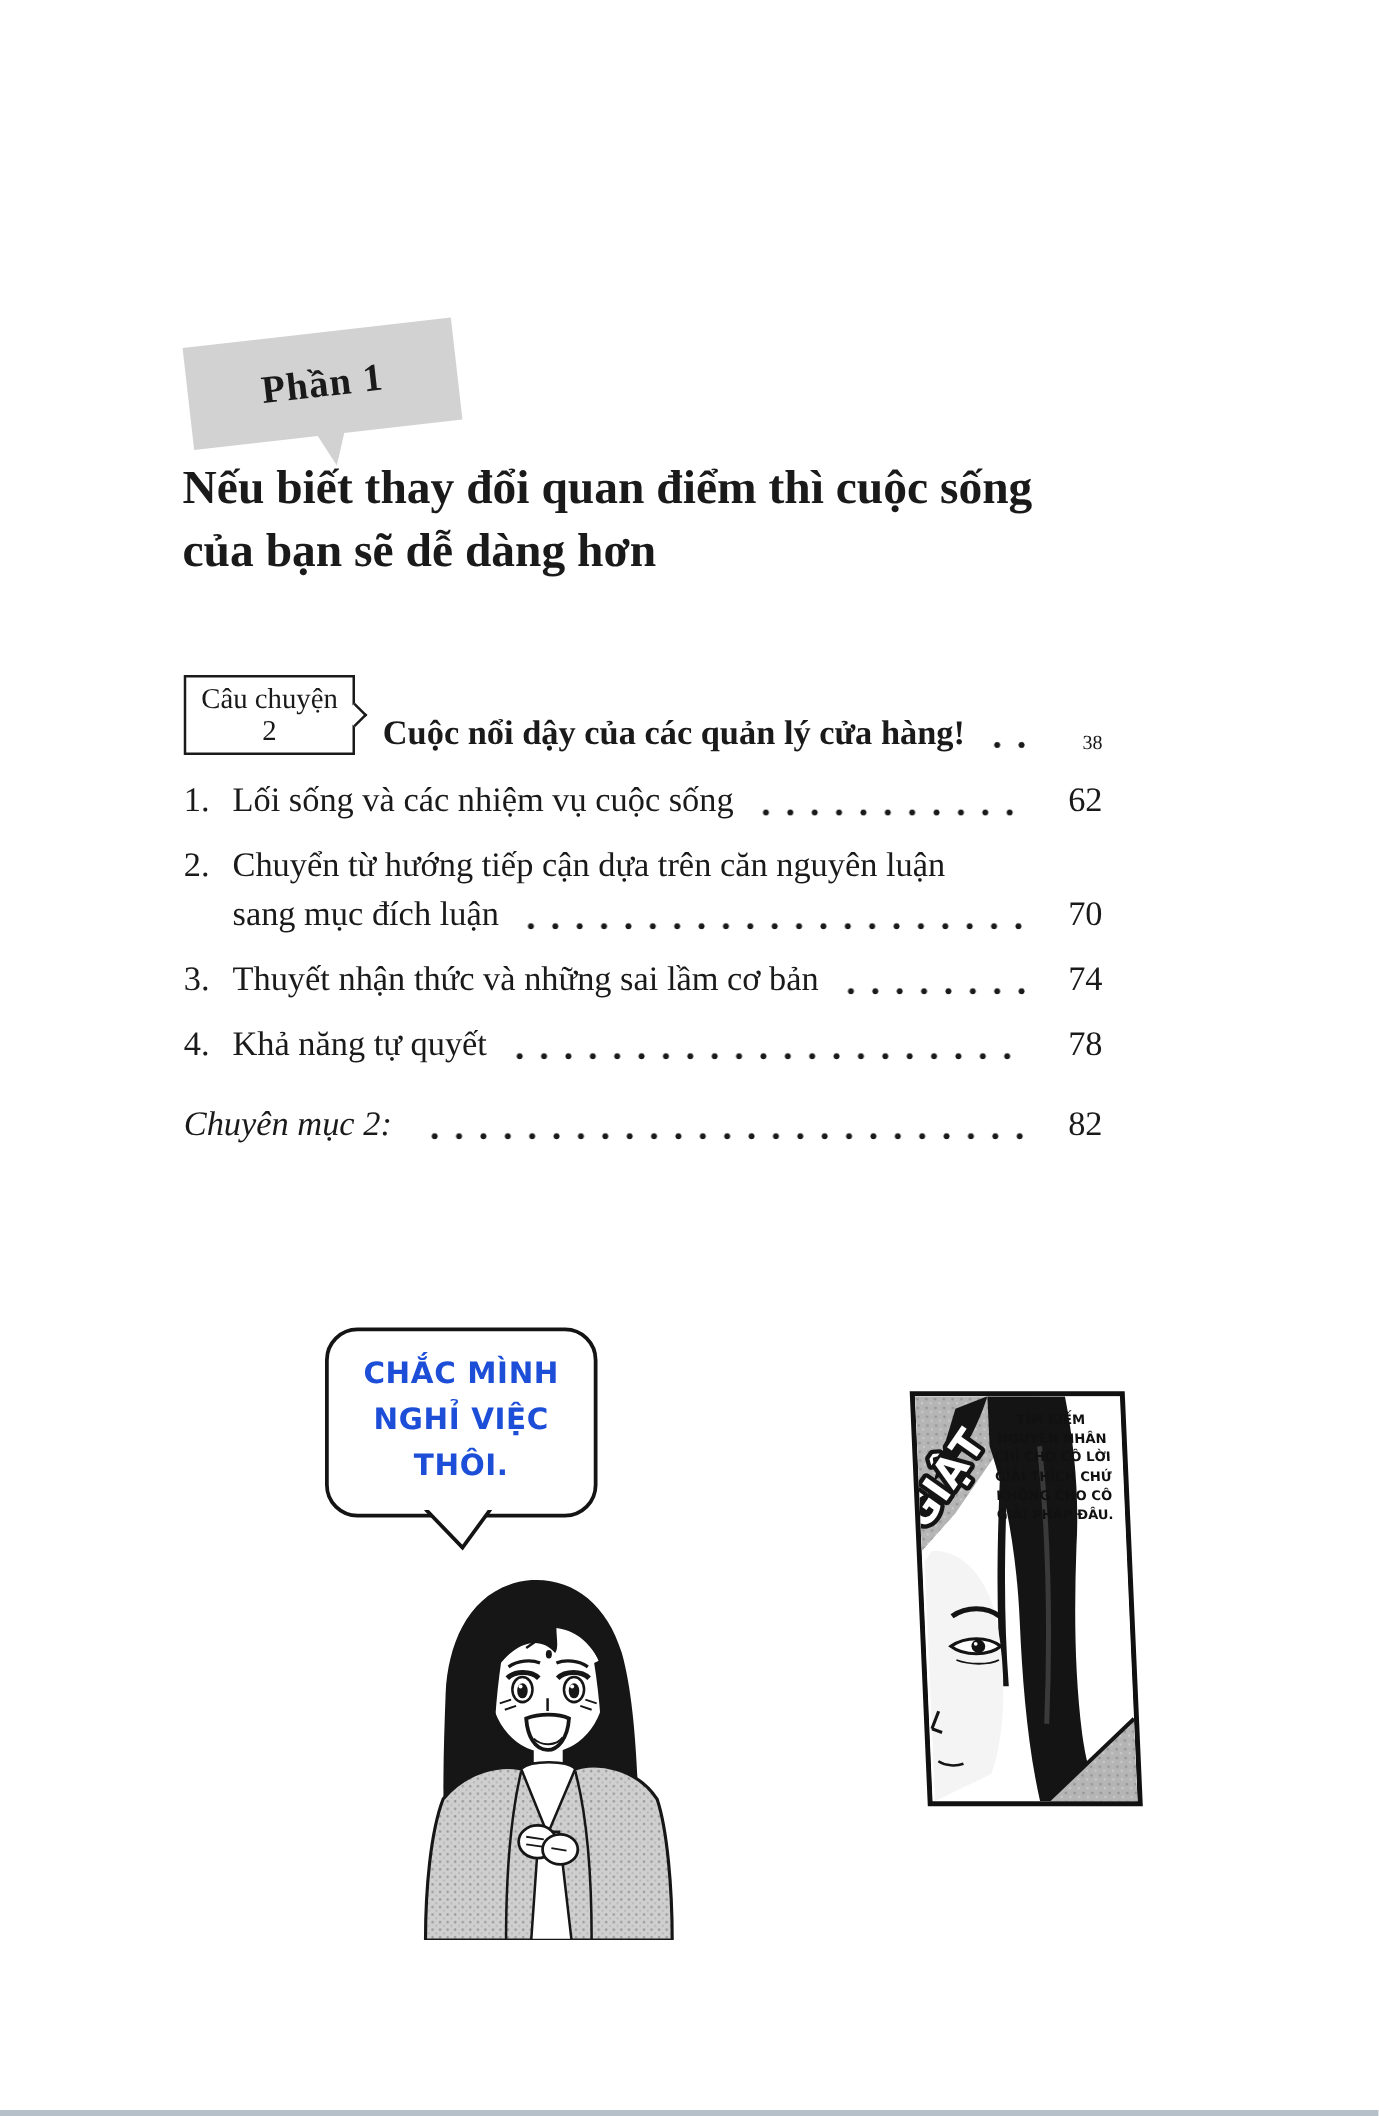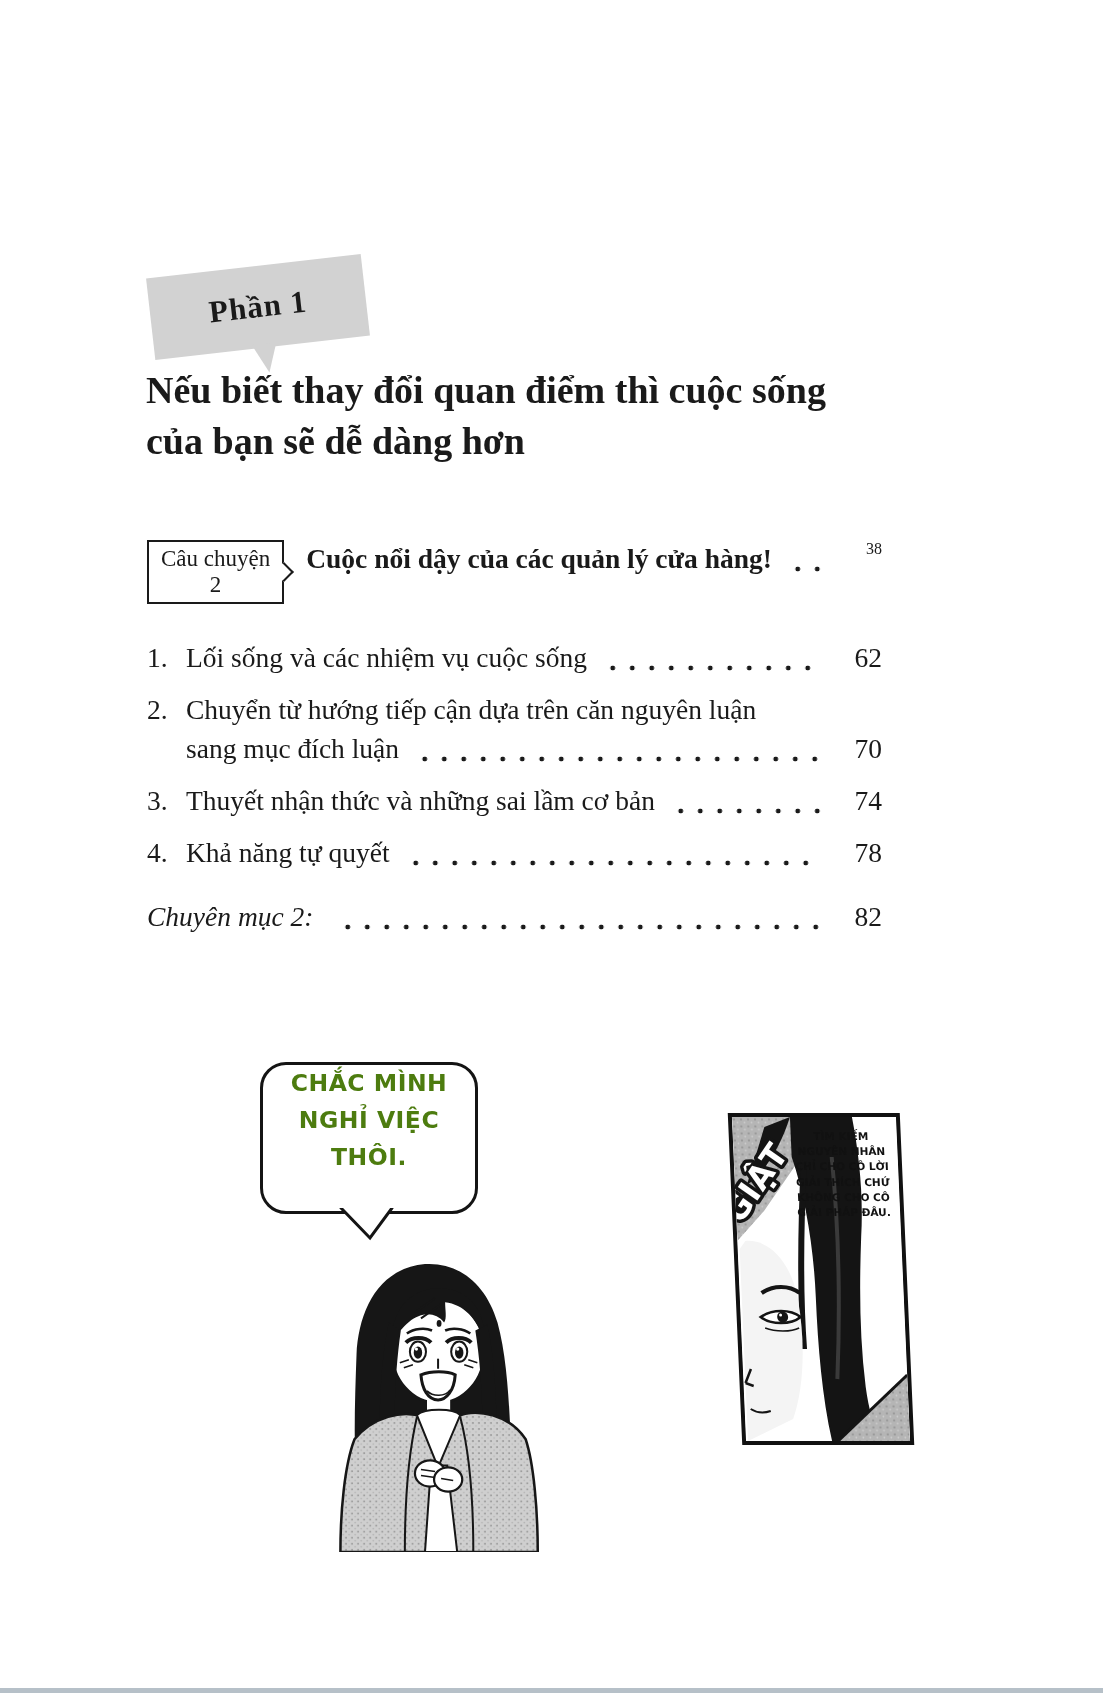--- a/index.html
+++ b/index.html
@@ -25,21 +25,21 @@
 
   
   .heading {
     position: absolute; left: 146px; top: 365px; width: 800px;
     font-size: 38px; font-weight: bold; line-height: 51px;
   }
 
   
   .toc { position: absolute; left: 147px; top: 540px; width: 735px; }
 
-  .story-row { display: flex; align-items: flex-start; margin-bottom: 35px; }
+  .story-row { display: flex; align-items: flex-end; margin-bottom: 17px; }
   .story-box {
     position: relative; flex: none; border: 2.5px solid #1a1a1a;
     padding: 3px 12px 5px; text-align: center; background: #fff;
   }
   .story-box-line1 { font-size: 23px; line-height: 27px; }
   .story-box-line2 { font-size: 23px; line-height: 25px; }
   .story-chevron {
     position: absolute; right: -8.5px; top: 50%; width: 14px; height: 14px;
     margin-top: -7px; background: #fff;
     border-top: 2.5px solid #1a1a1a; border-right: 2.5px solid #1a1a1a;
@@ -58,23 +58,23 @@
   }
   .row-page { flex: none; width: 52px; text-align: right; }
   .row.tight { margin-bottom: 2px; }
   .column-row { margin-top: 27px; align-items: center; }
   .col-label { font-style: italic; margin-right: 9px; }
 
   
   .bubble {
     position: absolute; left: 260px; top: 1062px; width: 218px; height: 152px;
     background: #fff; border: 3px solid #141414; border-radius: 26px;
-    text-align: center; 
+    text-align: center; padding-top: 15px;
     font-family: "DejaVu Sans", sans-serif; font-weight: bold;
-    font-size: 23.5px; line-height: 37px; letter-spacing: 0.5px; color: #4d7c0f;
+    font-size: 23.5px; line-height: 37px; letter-spacing: 0.5px; color: #1d4ed8;
   }
   .bubble-tail { position: absolute; left: 76px; top: calc(100% - 3px); width: 56px; height: 34px; }
 
   
   .woman { position: absolute; left: 296px; top: 1258px; width: 262px; height: 294px; }
 
   
   .panel {
     position: absolute; left: 735px; top: 1113px; width: 172px; height: 332px;
     border: 4px solid #111; background: #fff; transform: skewX(2.5deg);

